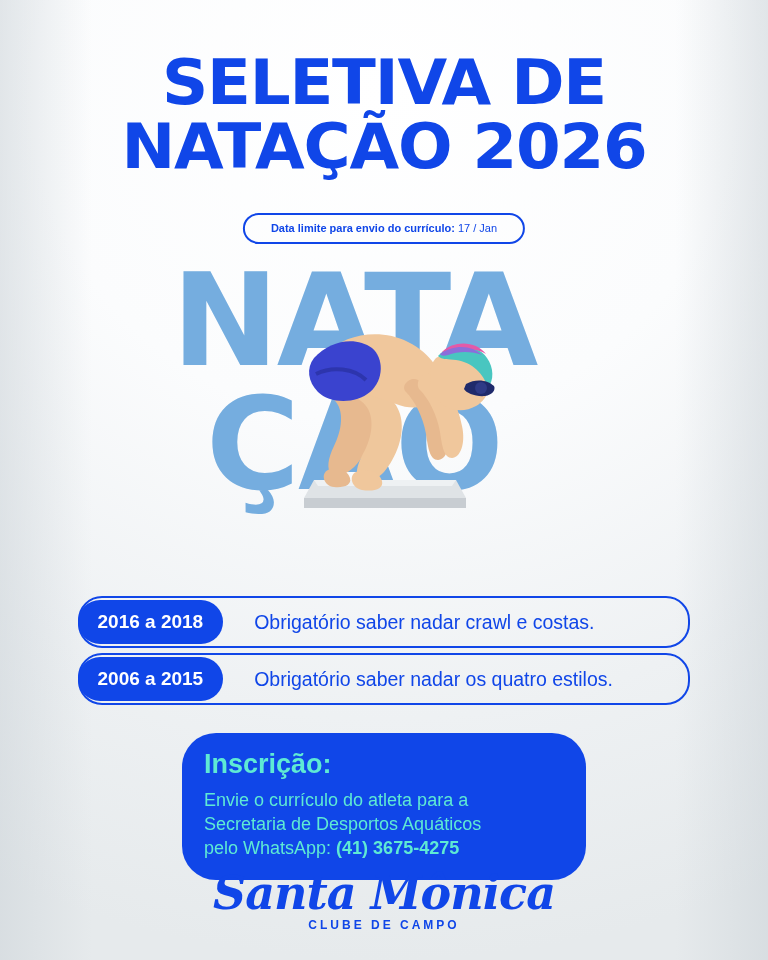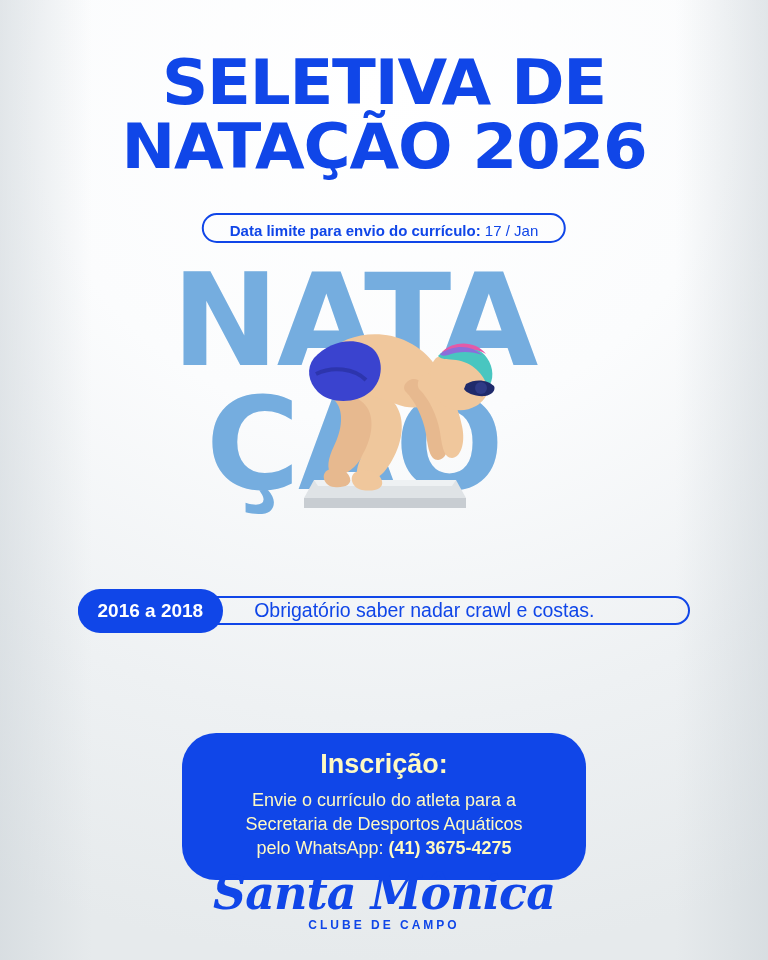--- a/index.html
+++ b/index.html
@@ -59,22 +59,22 @@
 
   
   .deadline-pill {
     position: absolute;
     top: 213px;
     left: 50%;
     transform: translateX(-50%);
     z-index: 6;
     border: 2.5px solid #1046e8;
     border-radius: 22px;
-    padding: 7px 26px 2px;
-    font-size: 15px;
+    padding: 7px 26px 8px;
+    font-size: 11px;
     color: #1046e8;
     white-space: nowrap;
     background: transparent;
   }
   .deadline-pill .strong {
     font-weight: 700;
   }
   .deadline-pill .light {
     font-weight: 400;
   }
@@ -121,21 +121,21 @@
     font-size: 27px;
     font-weight: 700;
     color: #1046e8;
     z-index: 5;
   }
 
   .req-row {
     position: absolute;
     left: 78px;
     width: 612px;
-    height: 29px;
+    height: 52px;
     border: 2.5px solid #1046e8;
     border-radius: 24px;
     display: flex;
     align-items: center;
     z-index: 5;
     box-sizing: border-box;
     background: transparent;
   }
   .req-row.r1 { top: 596px; }
   .req-row.r2 { top: 653px; }
@@ -163,22 +163,21 @@
   
   .inscricao {
     position: absolute;
     top: 733px;
     left: 50%;
     transform: translateX(-50%);
     width: 404px;
     padding: 16px 22px 20px;
     background: #1046e8;
     border-radius: 34px;
-    text-align: center;
-    color: #fef9c3;
+    color: #5eead4;
     z-index: 5;
     box-sizing: border-box;
   }
   .inscricao-title {
     font-size: 27px;
     font-weight: 700;
     margin-bottom: 8px;
   }
   .inscricao-body {
     font-size: 18px;
@@ -272,20 +271,24 @@
       </g>
     </svg>
   </div>
 
 
   <div class="req-row r1">
     <div class="req-badge">2016 a 2018</div>
     <div class="req-text">Obrigatório saber nadar crawl e costas.</div>
   </div>
 
+  <div class="req-row r2">
+    <div class="req-badge">2006 a 2015</div>
+    <div class="req-text">Obrigatório saber nadar os quatro estilos.</div>
+  </div>
 
   <div class="inscricao">
     <div class="inscricao-title">Inscrição:</div>
     <div class="inscricao-body">
       <div>Envie o currículo do atleta para a</div>
       <div>Secretaria de Desportos Aquáticos</div>
       <div>
         <span>pelo WhatsApp:</span>
         <span class="phone">(41) 3675-4275</span>
       </div>

